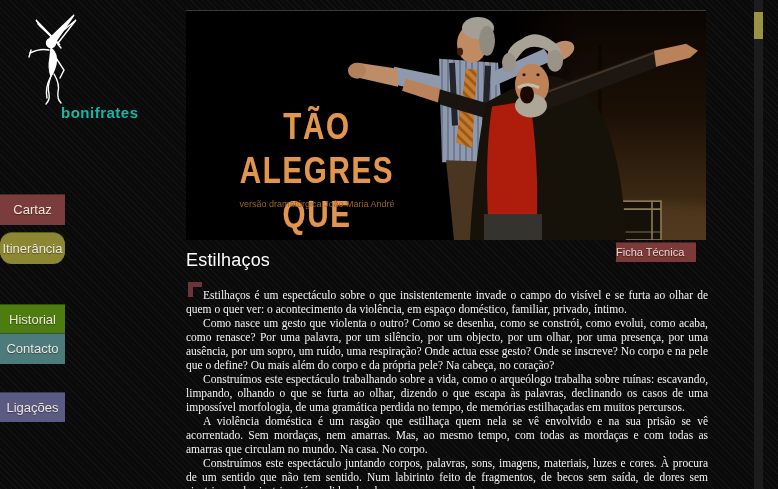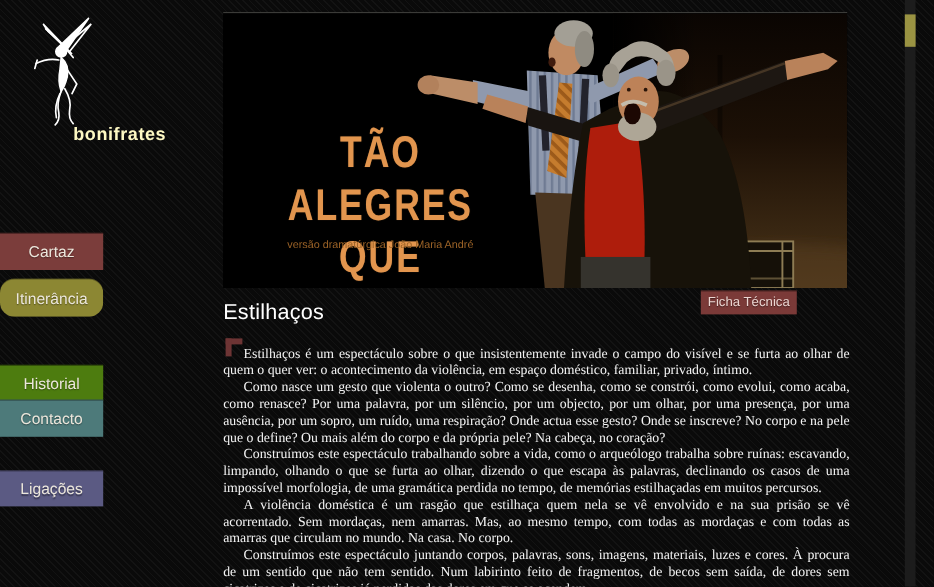--- a/index.html
+++ b/index.html
@@ -6,24 +6,24 @@
   html,body { width:778px; height:489px; }
   body {
     position:relative; overflow:hidden;
     background-color:#0a0a0a;
     background-image:repeating-linear-gradient(45deg, rgba(255,255,255,0.035) 0 1px, transparent 1px 4px);
     font-family:"Liberation Sans", sans-serif;
     color:#f2f2f2;
   }
   
   .logo { position:absolute; left:20px; top:12px; width:58px; height:94px; cursor:pointer; }
-  .brand { position:absolute; left:61px; top:104px; font-size:15px; font-weight:bold; color:#fef9c3; letter-spacing:.5px; }
+  .brand { position:absolute; left:61px; top:104px; font-size:15px; font-weight:bold; color:#14b8a6; letter-spacing:.5px; }
   
   .nav-item {
-    position:absolute; left:0; width:86px; text-align:center;
+    position:absolute; left:0; width:65px; text-align:center;
     color:#ece7dc; font-size:13px; cursor:pointer;
     border-top:1px solid rgba(0,0,0,.35);
     text-shadow:0 1px 1px rgba(0,0,0,.4);
   }
   .nav-0 { top:194px; height:31px; line-height:30px; }
   .nav-1 { top:232px; height:32px; line-height:31px;border-radius:12px; }
   .nav-2 { top:276px; height:30px; line-height:29px; }
   .nav-3 { top:333px; height:31px; line-height:30px; }
   .nav-4 { top:373px; height:30px; line-height:29px;margin-top:19px; }
   
@@ -31,23 +31,23 @@
   .hero svg { position:absolute; left:0; top:0; width:100%; height:100%; }
   .hero-title {
     position:absolute; left:0; top:94px; width:262px; text-align:center;
     color:#e2954e; font-weight:bold; font-size:37px; line-height:44px;
     letter-spacing:2px; transform:scaleX(.8); transform-origin:50% 0;
     text-shadow:0 0 1px rgba(226,149,78,.4);
   }
   .hero-credits { position:absolute; left:0; top:187px; width:262px; text-align:center; color:#9c6327; font-size:9px; line-height:12px; }
   
   .ficha-btn {
-    position:absolute; left:584px; top:242px; width:80px; height:20px;
+    position:absolute; left:616px; top:242px; width:80px; height:20px;
     background:#7b3a38; color:#ecd6d2; font-size:11px; line-height:19px;
-    text-align:center; cursor:pointer; border-top:1px solid rgba(0,0,0,.4);
+    text-align:left; cursor:pointer; border-top:1px solid rgba(0,0,0,.4);
     text-shadow:0 1px 1px rgba(0,0,0,.5);
   }
   
   .content { position:absolute; left:186px; top:250px; width:522px; }
   .content h2 { font-size:18px; font-weight:normal; color:#ffffff; letter-spacing:.2px; }
   .corner-glyph { position:absolute; left:2px; top:32px; width:14px; height:15px;
     border-top:5px solid #6d3434; border-left:5px solid #6d3434; }
   .paragraphs { margin-top:17px; font-family:"Liberation Serif", serif; font-size:11.5px; line-height:14px; text-align:justify; color:#f4f4f4; }
   .paragraphs p { text-indent:17px; margin:0; }
   

